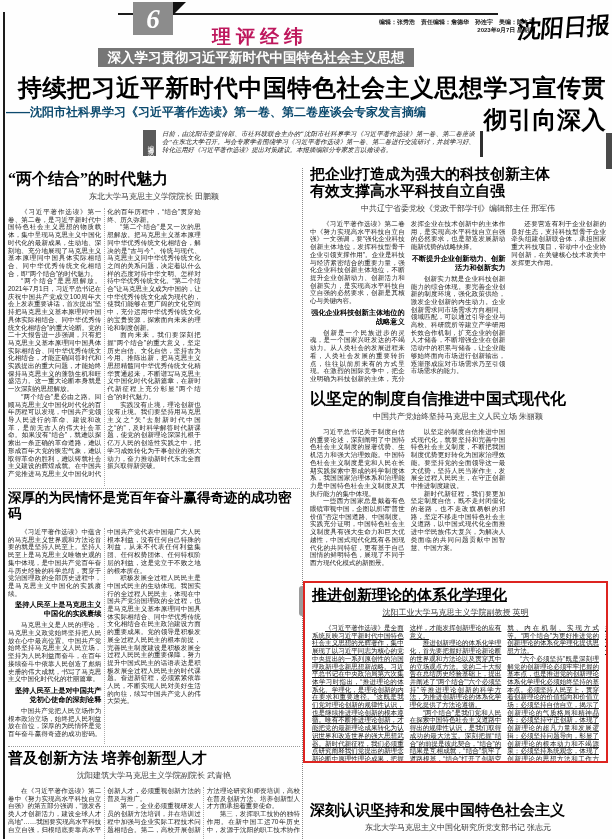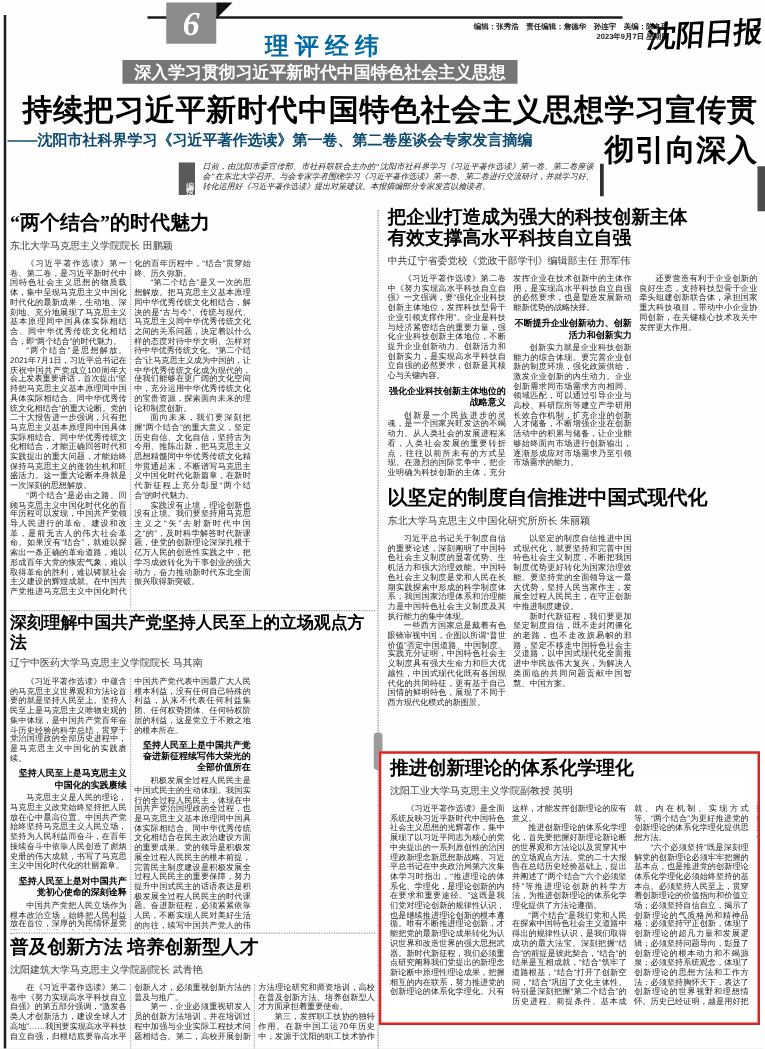--- a/index.html
+++ b/index.html
@@ -7,21 +7,21 @@
          font-family:"Liberation Sans",sans-serif;color:#1a1a1a;}
   
   .frame-left{position:absolute;left:3px;top:12px;width:2px;height:827px;background:#1c1c1c;}
   .frame-top{position:absolute;left:118px;top:13px;width:380px;height:2px;background:#1c1c1c;}
   .pagenum{position:absolute;left:133px;top:2px;width:40px;height:33px;background:#8c8c8c;
            color:#fff;font-family:"Liberation Serif",serif;font-weight:700;font-size:27px;
            text-align:center;line-height:34px;font-style:italic;}
   .notch{position:absolute;left:173px;top:2px;width:0;height:0;
          border-top:13px solid #111;border-right:13px solid transparent;}
   .section-title{position:absolute;left:212px;top:24px;font-size:19px;font-weight:900;
-                 letter-spacing:5px;color:#0369a1;font-family:"Liberation Serif",serif;}
+                 letter-spacing:5px;color:#be185d;font-family:"Liberation Serif",serif;}
   .credits{position:absolute;left:320px;top:18px;width:215px;text-align:right;
            font-size:6px;line-height:8px;color:#222;font-weight:700;}
   .masthead{position:absolute;right:2px;top:12px;font-size:23px;font-weight:900;color:#000;
             font-family:"Liberation Serif",serif;transform:rotate(-3deg) skewX(-8deg);}
   
   .banner{position:absolute;left:98px;top:48px;width:316px;height:19px;background:#767676;
           color:#fff;font-size:13.5px;font-weight:700;text-align:center;line-height:19px;
           font-family:"Liberation Serif",serif;}
   .headline{position:absolute;left:6px;top:72px;width:600px;margin:0;text-align:right;
             font-size:24px;font-weight:900;color:#000;font-family:"Liberation Serif",serif;
@@ -40,21 +40,21 @@
   .hdiv{position:absolute;left:8px;width:292px;border-top:1px dotted #9a9a9a;}
   .divider-thumb{position:absolute;left:299px;top:586px;width:7px;height:30px;background:#9b9b9b;border-radius:3px;}
   .scroll-thumb{position:absolute;right:0;top:133px;width:6px;height:36px;background:#4a4a4a;}
   
   .article{position:absolute;overflow:hidden;}
   .art-title{margin:0;text-align:left;color:#000;font-family:"Liberation Serif",serif;
              font-weight:700;white-space:pre-line;}
   .t16{font-size:16px;line-height:18px;}
   .t15{font-size:15px;line-height:17px;}
   .t14{font-size:13.5px;line-height:16px;}
-  .byline{font-size:8px;color:#3a3a3a;margin-top:3px;}
+  .byline{text-align:center;font-size:8px;color:#3a3a3a;margin-top:3px;}
   .body3{margin-top:6px;column-count:3;column-gap:6px;column-fill:auto;
          font-size:6.5px;line-height:7.7px;color:#1c1c1c;}
   .ruled{column-rule:1px dotted #aaa;}
   .blk-p{text-indent:2em;text-align:justify;margin:0;}
   .blk-h{font-weight:700;text-align:right;font-size:7.2px;line-height:9px;margin:3px 0;color:#000;}
   .boxed{border:2.5px solid #dd2420;background:#fff;padding:4px 7px;box-sizing:border-box;z-index:2;}
 </style>
 </head>
 <body>
 
@@ -107,61 +107,63 @@
         <div class="blk-h">强化企业科技创新主体地位的战略意义</div>
         <div class="blk-p">创新是一个民族进步的灵魂，是一个国家兴旺发达的不竭动力。从人类社会的发展进程来看，人类社会发展的重要转折点，往往以前所未有的方式呈现。在激烈的国际竞争中，把企业明确为科技创新的主体，充分发挥企业在技术创新中的主体作用，是实现高水平科技自立自强的必然要求，也是塑造发展新动能新优势的战略抉择。</div>
         <div class="blk-h">不断提升企业创新动力、创新活力和创新实力</div>
         <div class="blk-p">创新实力就是企业科技创新能力的综合体现。要完善企业创新的制度环境，强化政策供给，激发企业创新的内生动力。企业创新需求同市场需求方向相同、领域匹配，可以通过引导企业与高校、科研院所等建立产学研用长效合作机制，扩充企业的创新人才储备，不断增强企业在创新活动中的积累与储备，让企业能够始终面向市场进行创新输出，逐渐形成应对市场需求乃至引领市场需求的能力。</div>
         <div class="blk-p">还要营造有利于企业创新的良好生态，支持科技型骨干企业牵头组建创新联合体，承担国家重大科技项目，带动中小企业协同创新，在关键核心技术攻关中发挥更大作用。</div>
       </div>
   </section>
 
   <section class="article" style="left:310px;top:390px;width:296px;height:186px;">
     <h2 class="art-title t16">以坚定的制度自信推进中国式现代化</h2>
-    <div class="byline">东北大学马克思主义中国化研究所所长 朱丽颖</div>
+    <div class="byline">中国共产党始终坚持马克思主义人民立场 朱丽颖</div>
     <div class="body3" style="height:144px">
         <div class="blk-p">习近平总书记关于制度自信的重要论述，深刻阐明了中国特色社会主义制度的显著优势、生机活力和强大治理效能。中国特色社会主义制度是党和人民在长期实践探索中形成的科学制度体系，我国国家治理体系和治理能力是中国特色社会主义制度及其执行能力的集中体现。</div>
         <div class="blk-p">一些西方国家总是戴着有色眼镜审视中国，企图以所谓“普世价值”否定中国道路、中国制度。实践充分证明，中国特色社会主义制度具有强大生命力和巨大优越性，中国式现代化既有各国现代化的共同特征，更有基于自己国情的鲜明特色，展现了不同于西方现代化模式的新图景。</div>
         <div class="blk-p">以坚定的制度自信推进中国式现代化，就要坚持和完善中国特色社会主义制度，不断把我国制度优势更好转化为国家治理效能。要坚持党的全面领导这一最大优势，坚持人民当家作主，发展全过程人民民主，在守正创新中推进制度建设。</div>
         <div class="blk-p">新时代新征程，我们要更加坚定制度自信，既不走封闭僵化的老路，也不走改旗易帜的邪路，坚定不移走中国特色社会主义道路，以中国式现代化全面推进中华民族伟大复兴，为解决人类面临的共同问题贡献中国智慧、中国方案。</div>
       </div>
   </section>
 
   <section class="article" style="left:8px;top:490px;width:292px;height:254px;">
-    <h2 class="art-title t14">深刻理解中国共产党坚持人民至上的立场观点方法</h2>
-    <div class="byline">辽宁中医药大学马克思主义学院院长 马其南</div>
+    <h2 class="art-title t14">深厚的为民情怀是党百年奋斗赢得奇迹的成功密码</h2>
     <div class="body3 ruled" style="height:216px">
         <div class="blk-p">《习近平著作选读》中蕴含的马克思主义世界观和方法论首要的就是坚持人民至上。坚持人民至上是马克思主义唯物史观的集中体现，是中国共产党百年奋斗历史经验的科学总结，贯穿于党治国理政的全部历史进程中，是马克思主义中国化的实践赓续。</div>
         <div class="blk-h">坚持人民至上是马克思主义中国化的实践赓续</div>
         <div class="blk-p">马克思主义是人民的理论，马克思主义政党始终坚持把人民放在心中最高位置。中国共产党始终坚持马克思主义人民立场，坚持为人民利益而奋斗，在百年接续奋斗中依靠人民创造了彪炳史册的伟大成就，书写了马克思主义中国化时代化的壮丽篇章。</div>
         <div class="blk-h">坚持人民至上是对中国共产党初心使命的深刻诠释</div>
         <div class="blk-p">中国共产党把人民立场作为根本政治立场，始终把人民利益放在首位，深厚的为民情怀是党百年奋斗赢得奇迹的成功密码。中国共产党代表中国最广大人民根本利益，没有任何自己特殊的利益，从来不代表任何利益集团、任何权势团体、任何特权阶层的利益，这是党立于不败之地的根本所在。</div>
-        <div class="blk-h">坚持人民至上是中国共产党奋进新征程续写伟大荣光的全部价值所在</div>
         <div class="blk-p">积极发展全过程人民民主是中国式民主的生动体现。我国实行的全过程人民民主，体现在中国共产党治国理政的全过程，也是马克思主义基本原理同中国具体实际相结合、同中华优秀传统文化相结合在民主政治建设方面的重要成果。党的领导是积极发展全过程人民民主的根本前提，完善民主制度建设是积极发展全过程人民民主的重要保障，努力提升中国式民主的话语表达是积极发展全过程人民民主的时代课题。奋进新征程，必须紧紧依靠人民，不断实现人民对美好生活的向往，续写中国共产党人的伟大荣光。</div>
       </div>
   </section>
 
   <section class="article" style="left:8px;top:750px;width:292px;height:89px;">
     <h2 class="art-title t15">普及创新方法 培养创新型人才</h2>
     <div class="byline">沈阳建筑大学马克思主义学院副院长 武青艳</div>
     <div class="body3 ruled" style="height:52px">
         <div class="blk-p">在《习近平著作选读》第二卷中《努力实现高水平科技自立自强》的第五部分强调，“激发各类人才创新活力，建设全球人才高地”……我国要实现高水平科技自立自强，归根结底要靠高水平创新人才，必须重视创新方法的普及与推广。</div>
         <div class="blk-p">第一，企业必须重视研发人员的创新方法培训，并在培训过程中加强与企业实际工程技术问题相结合。第二，高校开展创新方法理论研究和师资培训，高校在普及创新方法、培养创新型人才方面承担着重要使命。</div>
         <div class="blk-p">第三，发挥职工技协的独特作用。在新中国工运70年历史中，发源于沈阳的职工技术协作活动在全国影响巨大，延续至今，长盛不衰。职工技协任务为：攻关、革新、推广、提高。沈阳职工技协成为全国职工技术创新的一面旗帜。</div>
       </div>
   </section>
 
-  <section class="article boxed" style="left:303px;top:601px;width:305px;height:219px;">
+  <section class="article boxed" style="left:303px;top:581px;width:305px;height:182px;text-decoration:underline;">
     <h2 class="art-title t15">推进创新理论的体系化学理化</h2>
     <div class="byline">沈阳工业大学马克思主义学院副教授 英明</div>
     <div class="body3" style="height:164px">
         <div class="blk-p">《习近平著作选读》是全面系统反映习近平新时代中国特色社会主义思想的光辉著作，集中展现了以习近平同志为核心的党中央提出的一系列原创性的治国理政新理念新思想新战略。习近平总书记在中央政治局第六次集体学习时指出，“推进理论的体系化、学理化，是理论创新的内在要求和重要途径。”这既是我们党对理论创新的规律性认识，也是继续推进理论创新的根本遵循。唯有不断推进理论创新，才能把党的最新理论成果转化为认识世界和改造世界的强大思想武器。新时代新征程，我们必须重点研究阐释我们党提出的新理念新论断中原理性理论成果，把握相互的内在联系，努力推进党的创新理论的体系化学理化。只有这样，才能发挥创新理论的应有意义。</div>
         <div class="blk-p">推进创新理论的体系化学理化，首先要把握好新理论新论断的世界观和方法论以及贯穿其中的立场观点方法。党的二十大报告在总结历史经验基础上，提出并阐述了“两个结合”“六个必须坚持”等推进理论创新的科学方法，为推进创新理论的体系化学理化提供了方法论遵循。</div>
         <div class="blk-p">“两个结合”是我们党和人民在探索中国特色社会主义道路中得出的规律性认识，是我们取得成功的最大法宝。深刻把握“结合”的前提是彼此契合，“结合”的结果是互相成就，“结合”筑牢了道路根基，“结合”打开了创新空间，“结合”巩固了文化主体性。特别是深刻把握“第二个结合”的历史进程、前提条件、基本成就、内在机制、实现方式等。“两个结合”为更好推进党的创新理论的体系化学理化提供思想方法。</div>
         <div class="blk-p">“六个必须坚持”既是深刻理解党的创新理论必须牢牢把握的基本点，也是推进党的创新理论体系化学理化必须始终坚持的基本点。必须坚持人民至上，贯穿着创新理论的价值指向和价值立场；必须坚持自信自立，揭示了创新理论的气质格局和精神品格；必须坚持守正创新，体现了创新理论的超凡力量和发展逻辑；必须坚持问题导向，彰显了创新理论的根本动力和不竭源泉；必须坚持系统观念，体现了创新理论的思想方法和工作方法；必须坚持胸怀天下，表达了创新理论的世界视野和理想情怀。历史已经证明，越是用好把握好“两个结合”“六个必须坚持”的科学方法，就越能更好推进党的创新理论的体系化学理化。</div>
       </div>
   </section>
 
+  <section class="article" style="left:310px;top:802px;width:296px;height:37px;">
+    <h2 class="art-title t15">深刻认识坚持和发展中国特色社会主义</h2>
+    <div class="byline">东北大学马克思主义中国化研究所党支部书记 张志元</div>
+  </section>
 
   <div class="divider-thumb"></div>
   <div class="scroll-thumb"></div>
 
 </div>
 
 </body></html>

